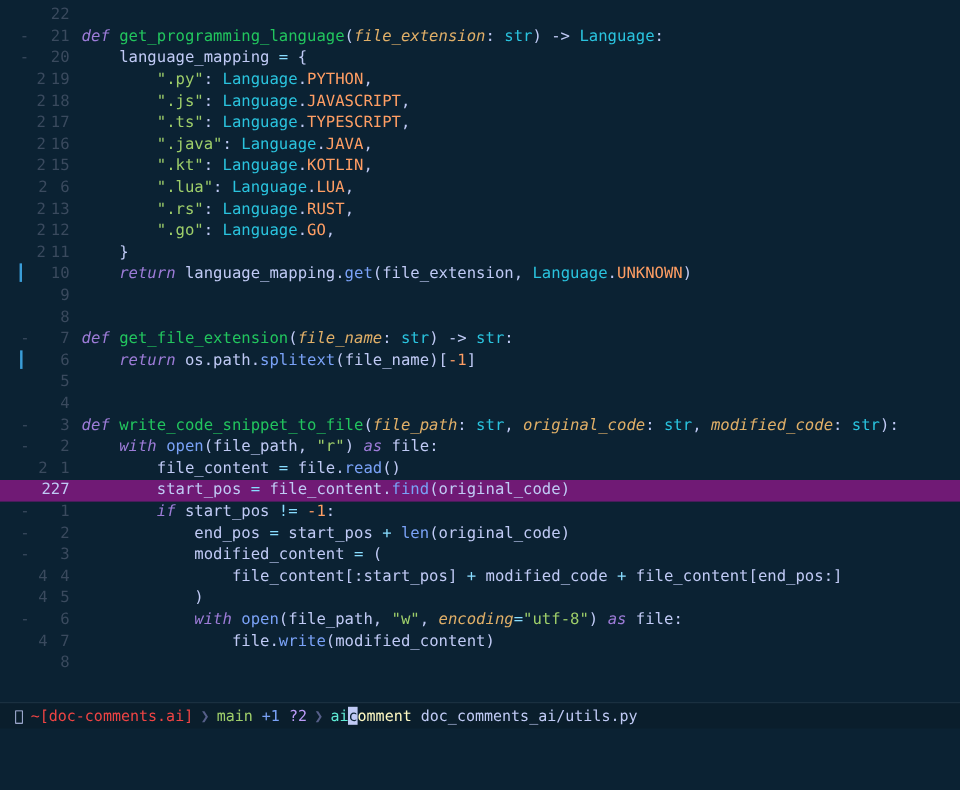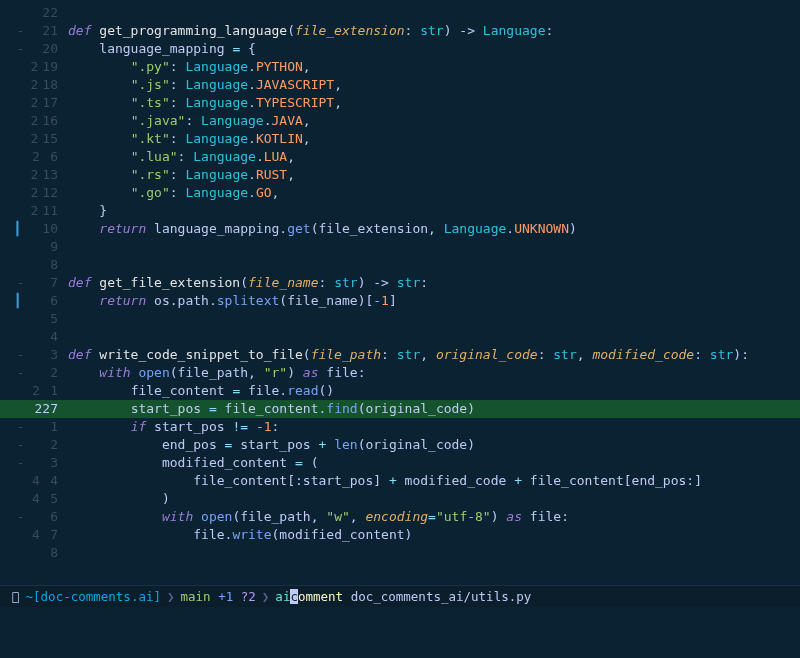--- a/index.html
+++ b/index.html
@@ -18,59 +18,59 @@
       height: 585px;
       padding-top: 4px;
     }
     .line {
       display: flex;
       height: 18px;
       line-height: 18px;
       white-space: pre;
     }
     .line.hl {
-      background: #14532d;
+      background: #701a75;
     }
     .gutter {
       display: flex;
       width: 62px;
       flex-shrink: 0;
       color: #3a4a5e;
       text-align: right;
       padding-left: 16px;
     }
     .g-sign { width: 12px; text-align: center; color: #3a4a5e; }
     .g-sign.bar { color: #3a9dd8; }
     .g-rel { width: 22px; padding-right: 4px; }
     .g-abs { width: 22px; padding-right: 4px; }
     .code { flex: 1; padding-left: 6px; }
     .kw { color: #9d7cd8; font-style: italic; }
     .fn { color: #7aa2f7; }
-    .fnname { color: #e5e5e5; }
+    .fnname { color: #22c55e; }
     .param { color: #e0af68; font-style: italic; }
     .type { color: #2ac3de; }
     .str { color: #9ece6a; }
     .num { color: #ff9e64; }
     .op { color: #89ddff; }
     .punc { color: #c0caf5; }
     .var { color: #c0caf5; }
     .enum { color: #ff9e64; }
     
     .statusbar {
       height: 22px;
       background: #0a1e2c;
       border-top: 1px solid #1a3040;
       display: flex;
       align-items: center;
       padding: 0 6px;
       font-size: 12.5px;
       gap: 6px;
     }
     .sb-icon { color: #c0caf5; }
-    .sb-path { color: #0ea5e9; }
+    .sb-path { color: #ef4444; }
     .sb-git-icon { color: #ff9e64; }
     .sb-branch { color: #9ece6a; text-align: right; }
     .sb-plus { color: #7aa2f7; }
     .sb-q { color: #bb9af7; }
     .sb-ai { color: #5eead4; }
     .sb-cmd-cursor { background: #c0caf5; color: #0b2233; }
     .sb-cmd { color: #fef9c3; }
     .sb-arg { color: #c0caf5; }
     .sb-chev { color: #565f89; }
   </style>

